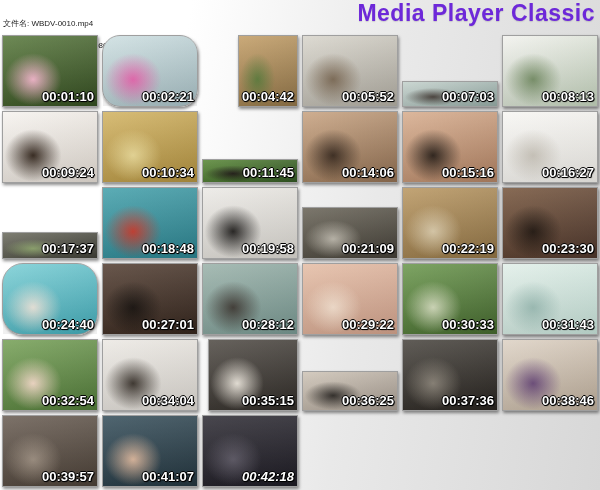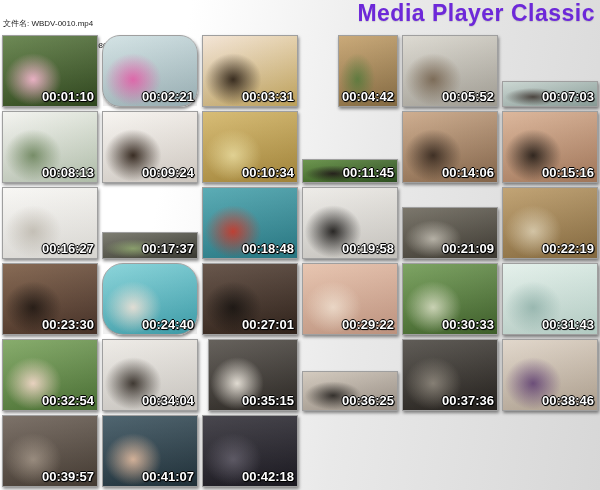--- a/index.html
+++ b/index.html
@@ -66,23 +66,20 @@
     <div class="brand">Media Player Classic</div>
   </div>
 
   <div class="grid">
       <div class="thumb" style="background: radial-gradient(42% 52% at 32% 62%, rgb(240, 180, 200) 0%, rgba(0, 0, 0, 0) 72%), linear-gradient(155deg, rgb(93, 124, 66) 0%, rgb(49, 73, 31) 100%);">
     <span class="ts">00:01:10</span>
   </div>
       <div class="thumb" style="background: radial-gradient(42% 52% at 32% 62%, rgb(228, 102, 173) 0%, rgba(0, 0, 0, 0) 72%), linear-gradient(155deg, rgb(207, 224, 226) 0%, rgb(159, 182, 187) 100%); border-radius: 18px;">
     <span class="ts">00:02:21</span>
   </div>
-      <div class="thumb" style="background: radial-gradient(42% 52% at 32% 62%, rgb(51, 38, 24) 0%, rgba(0, 0, 0, 0) 72%), linear-gradient(155deg, rgb(242, 226, 210) 0%, rgb(199, 169, 94) 100%);">
-    <span class="ts">00:03:31</span>
-  </div>
       <div class="thumb" style="background: radial-gradient(42% 52% at 32% 62%, rgb(93, 122, 58) 0%, rgba(0, 0, 0, 0) 72%), linear-gradient(155deg, rgb(196, 160, 106) 0%, rgb(138, 111, 69) 100%); margin-left: 36px;">
     <span class="ts">00:04:42</span>
   </div>
       <div class="thumb" style="background: radial-gradient(42% 52% at 32% 62%, rgb(124, 106, 85) 0%, rgba(0, 0, 0, 0) 72%), linear-gradient(155deg, rgb(217, 214, 205) 0%, rgb(168, 164, 154) 100%);">
     <span class="ts">00:05:52</span>
   </div>
       <div class="thumb" style="background: radial-gradient(42% 52% at 32% 62%, rgb(71, 64, 58) 0%, rgba(0, 0, 0, 0) 72%), linear-gradient(155deg, rgb(197, 210, 205) 0%, rgb(143, 163, 158) 100%); margin-top: 46px;">
     <span class="ts">00:07:03</span>
   </div>
       <div class="thumb" style="background: radial-gradient(42% 52% at 32% 62%, rgb(118, 142, 102) 0%, rgba(0, 0, 0, 0) 72%), linear-gradient(155deg, rgb(242, 242, 238) 0%, rgb(185, 199, 178) 100%);">
@@ -123,20 +120,23 @@
   </div>
       <div class="thumb" style="background: radial-gradient(42% 52% at 32% 62%, rgb(33, 22, 15) 0%, rgba(0, 0, 0, 0) 72%), linear-gradient(155deg, rgb(122, 90, 66) 0%, rgb(74, 52, 42) 100%);">
     <span class="ts">00:23:30</span>
   </div>
       <div class="thumb" style="background: radial-gradient(42% 52% at 32% 62%, rgb(232, 228, 218) 0%, rgba(0, 0, 0, 0) 72%), linear-gradient(155deg, rgb(127, 208, 214) 0%, rgb(63, 163, 176) 100%); border-radius: 21px;">
     <span class="ts">00:24:40</span>
   </div>
       <div class="thumb" style="background: radial-gradient(42% 52% at 32% 62%, rgb(22, 16, 12) 0%, rgba(0, 0, 0, 0) 72%), linear-gradient(155deg, rgb(88, 68, 56) 0%, rgb(50, 36, 28) 100%);">
     <span class="ts">00:27:01</span>
   </div>
+      <div class="thumb" style="background: radial-gradient(42% 52% at 32% 62%, rgb(62, 58, 52) 0%, rgba(0, 0, 0, 0) 72%), linear-gradient(155deg, rgb(157, 180, 172) 0%, rgb(114, 144, 138) 100%);">
+    <span class="ts">00:28:12</span>
+  </div>
       <div class="thumb" style="background: radial-gradient(42% 52% at 32% 62%, rgb(242, 221, 203) 0%, rgba(0, 0, 0, 0) 72%), linear-gradient(155deg, rgb(229, 191, 168) 0%, rgb(199, 154, 133) 100%);">
     <span class="ts">00:29:22</span>
   </div>
       <div class="thumb" style="background: radial-gradient(42% 52% at 32% 62%, rgb(207, 216, 184) 0%, rgba(0, 0, 0, 0) 72%), linear-gradient(155deg, rgb(111, 154, 82) 0%, rgb(65, 99, 44) 100%);">
     <span class="ts">00:30:33</span>
   </div>
       <div class="thumb" style="background: radial-gradient(42% 52% at 32% 62%, rgb(155, 188, 180) 0%, rgba(0, 0, 0, 0) 72%), linear-gradient(155deg, rgb(226, 239, 233) 0%, rgb(188, 214, 205) 100%);">
     <span class="ts">00:31:43</span>
   </div>
       <div class="thumb" style="background: radial-gradient(42% 52% at 32% 62%, rgb(240, 216, 196) 0%, rgba(0, 0, 0, 0) 72%), linear-gradient(155deg, rgb(122, 163, 92) 0%, rgb(77, 116, 54) 100%);">
@@ -156,18 +156,18 @@
   </div>
       <div class="thumb" style="background: radial-gradient(42% 52% at 32% 62%, rgb(106, 74, 120) 0%, rgba(0, 0, 0, 0) 72%), linear-gradient(155deg, rgb(222, 211, 198) 0%, rgb(181, 166, 148) 100%);">
     <span class="ts">00:38:46</span>
   </div>
       <div class="thumb" style="background: radial-gradient(42% 52% at 32% 62%, rgb(154, 140, 126) 0%, rgba(0, 0, 0, 0) 72%), linear-gradient(155deg, rgb(110, 98, 88) 0%, rgb(71, 61, 52) 100%);">
     <span class="ts">00:39:57</span>
   </div>
       <div class="thumb" style="background: radial-gradient(42% 52% at 32% 62%, rgb(216, 180, 154) 0%, rgba(0, 0, 0, 0) 72%), linear-gradient(155deg, rgb(60, 84, 96) 0%, rgb(34, 51, 60) 100%);">
     <span class="ts">00:41:07</span>
   </div>
-      <div class="thumb" style="background: radial-gradient(42% 52% at 32% 62%, rgb(90, 86, 98) 0%, rgba(0, 0, 0, 0) 72%), linear-gradient(155deg, rgb(52, 50, 58) 0%, rgb(28, 26, 34) 100%);">
+      <div class="thumb" style="background: radial-gradient(42% 52% at 32% 62%, rgb(90, 86, 98) 0%, rgba(0, 0, 0, 0) 72%), linear-gradient(155deg, rgb(52, 50, 58) 0%, rgb(28, 26, 34) 100%); font-style: italic;">
     <span class="ts">00:42:18</span>
   </div>
     </div>
 
 </div>
 
 </body></html>

